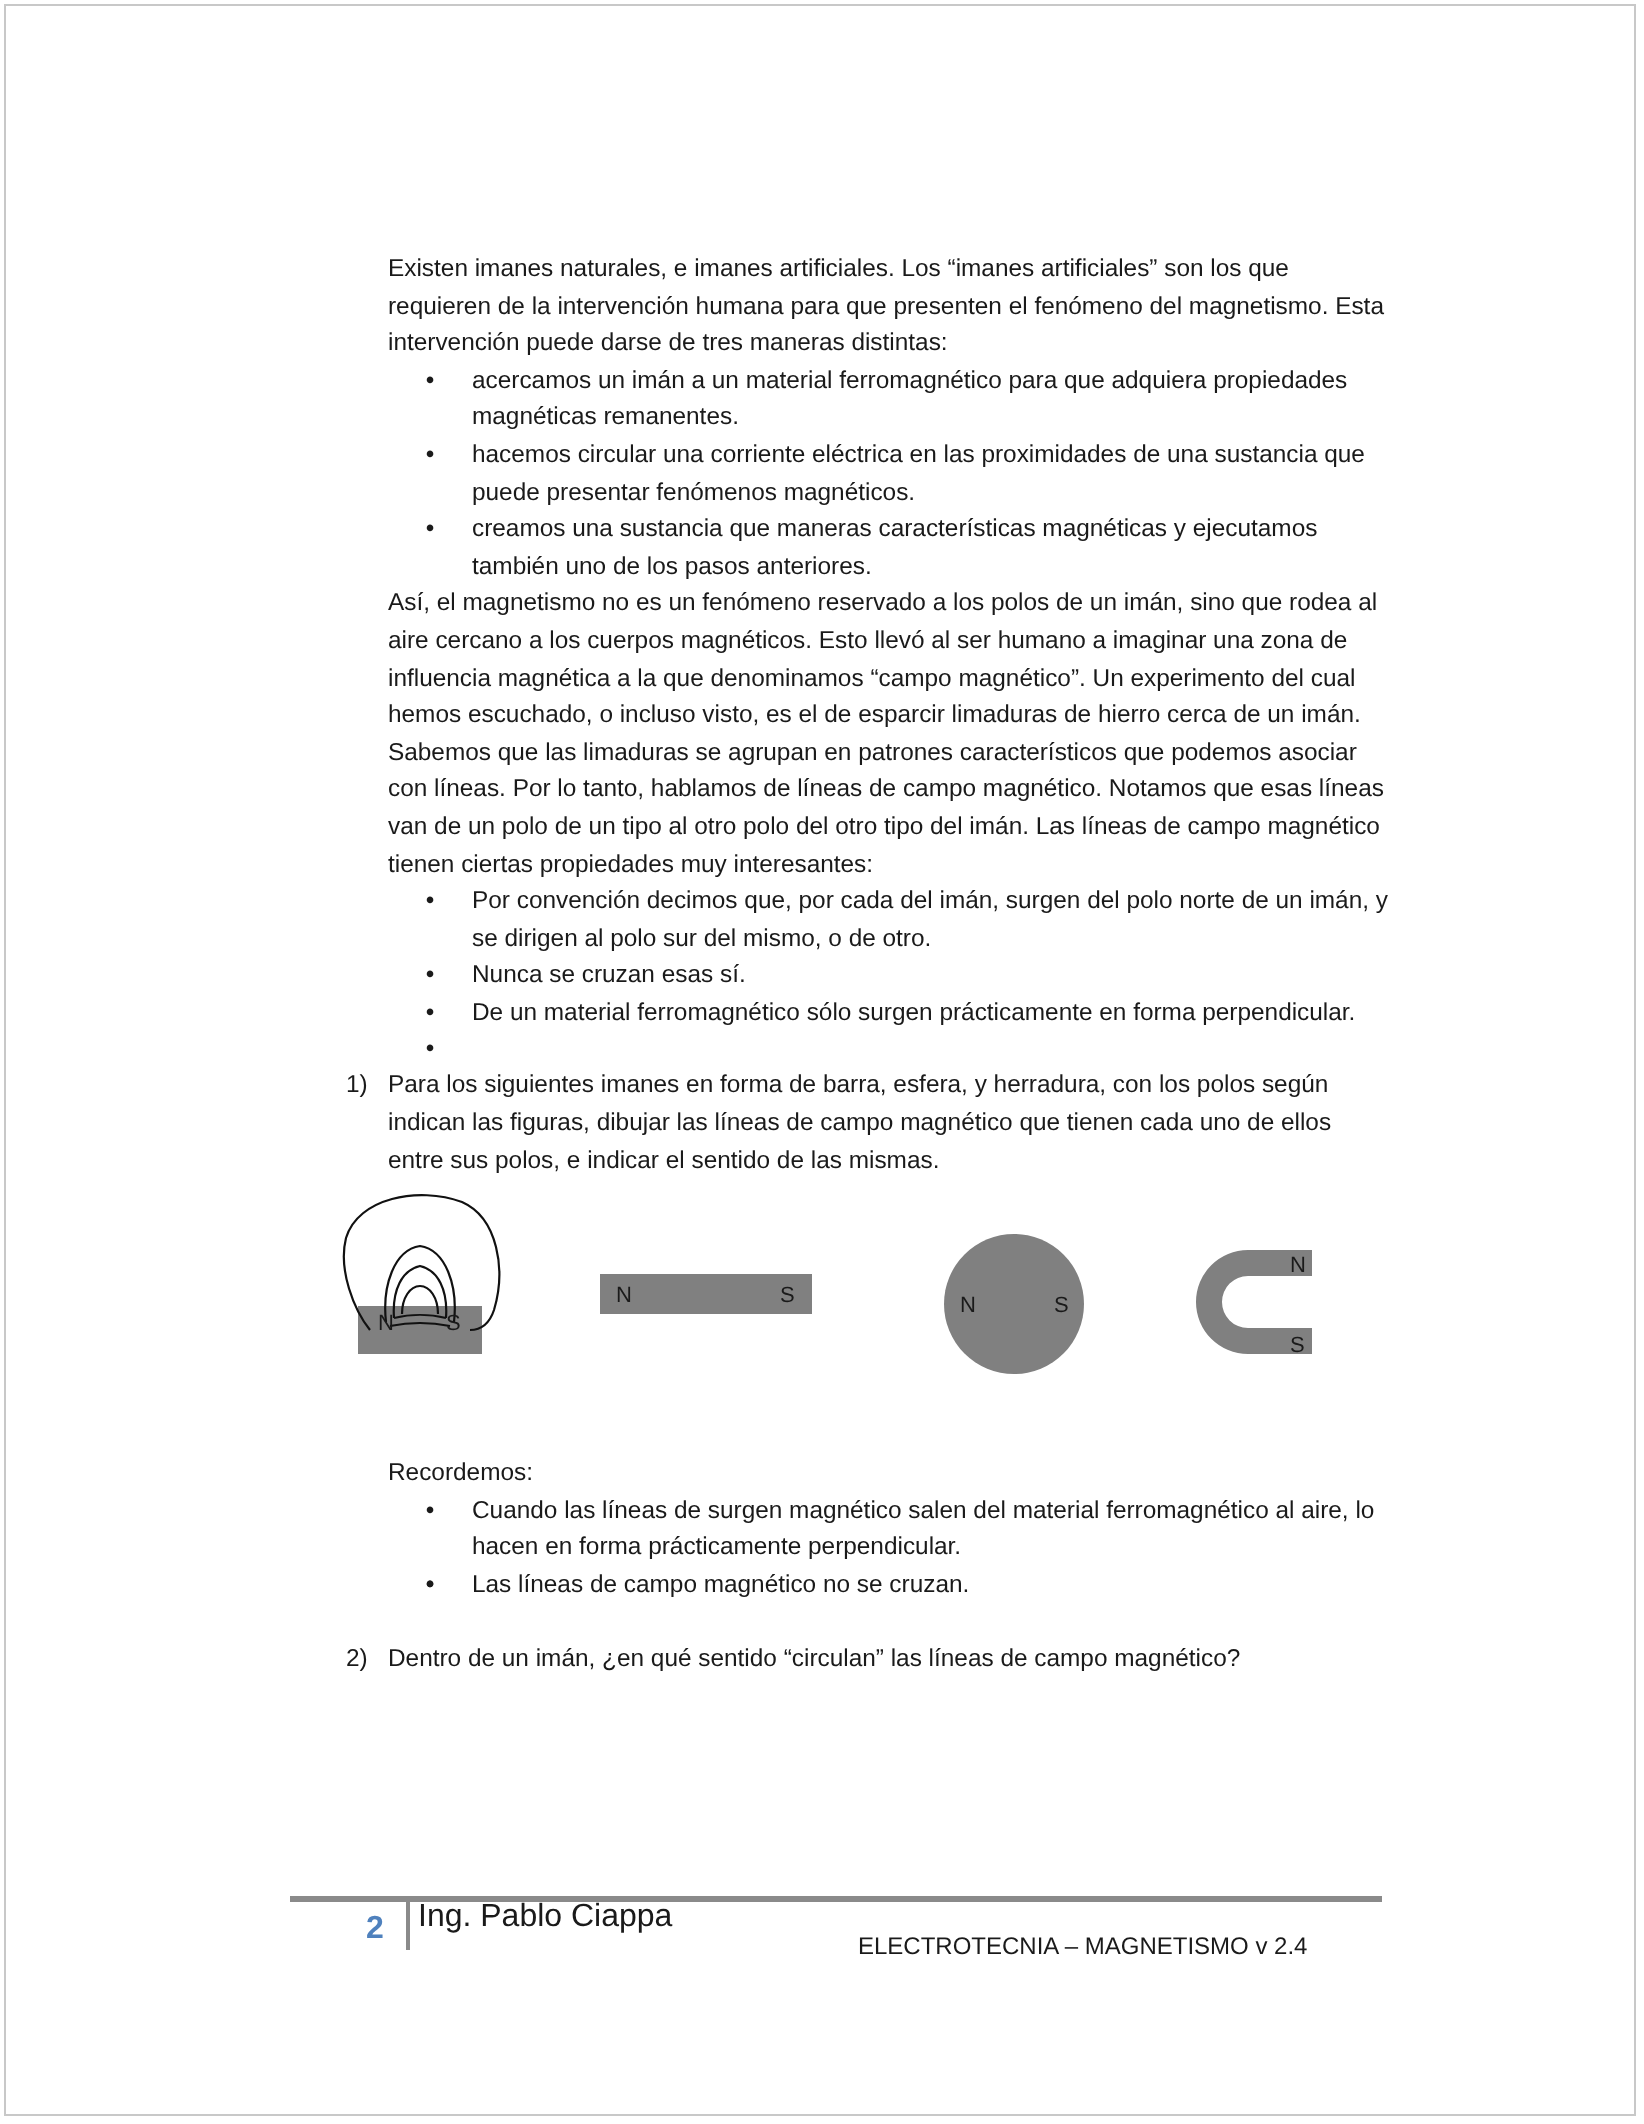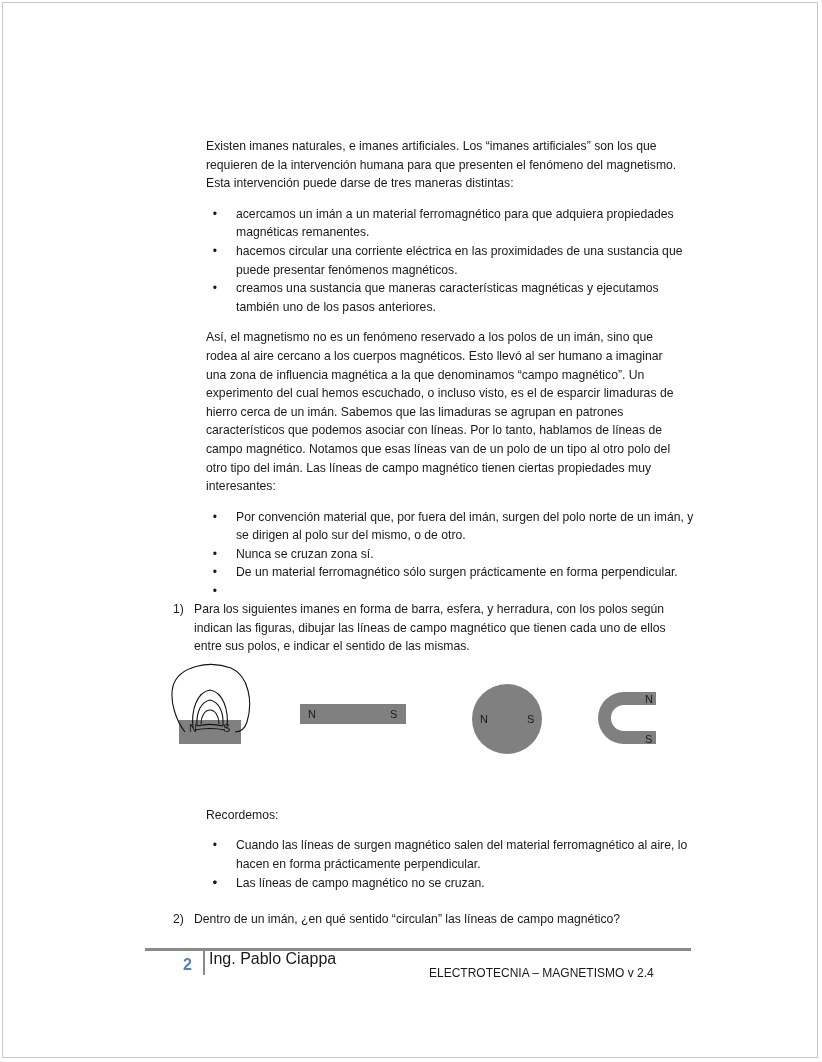--- a/index.html
+++ b/index.html
@@ -2,21 +2,21 @@
 <html><head>
 <meta charset="utf-8">
 <style>
   html, body { margin: 0; padding: 0; background: #ffffff; }
   body { width: 822px; height: 1062px; position: relative; overflow: hidden;
          font-family: "Liberation Sans", "DejaVu Sans", sans-serif; color: #1a1a1a; }
   .page { position: absolute; left: 2px; top: 2px; width: 816px; height: 1056px;
           border: 1px solid #c8c8c8; box-sizing: border-box; background: #fff; }
   .content { position: absolute; left: 191px; top: 122px; width: 500px;
              font-size: 12.2px; line-height: 18.6px; }
-  .para { margin: 12px; }
+  .para { margin: 0; }
   ul.bullets { list-style: none; margin: 0; padding: 0; }
   ul.bullets li { position: relative; padding-left: 42px; }
   ul.bullets li .dot { position: absolute; left: 16px; top: 0; width: 10px; text-align: center; }
   .q { position: relative; padding-left: 0; margin: 0; }
   .q .num { position: absolute; left: -21px; top: 0; }
   .figures { position: relative; height: 132px; margin-top: 6px; }
   .fig { position: absolute; }
   .footer { position: absolute; left: 142px; top: 945px; width: 546px; }
   .footer-rule { position: absolute; left: 0; top: 0; width: 546px; height: 3px; background: #8a8a8a; }
   .footer-sep { position: absolute; left: 58px; top: 3px; width: 2px; height: 24px; background: #8a8a8a; }
@@ -34,22 +34,22 @@
 
     <p class="para">Existen imanes naturales, e imanes artificiales. Los “imanes artificiales” son los que requieren de la intervención humana para que presenten el fenómeno del magnetismo. Esta intervención puede darse de tres maneras distintas:</p>
     <ul class="bullets">
       <li><span class="dot">•</span><span>acercamos un imán a un material ferromagnético para que adquiera propiedades magnéticas remanentes.</span></li>
       <li><span class="dot">•</span><span>hacemos circular una corriente eléctrica en las proximidades de una sustancia que puede presentar fenómenos magnéticos.</span></li>
       <li><span class="dot">•</span><span>creamos una sustancia que maneras características magnéticas y ejecutamos también uno de los pasos anteriores.</span></li>
     </ul>
 
     <p class="para">Así, el magnetismo no es un fenómeno reservado a los polos de un imán, sino que rodea al aire cercano a los cuerpos magnéticos. Esto llevó al ser humano a imaginar una zona de influencia magnética a la que denominamos “campo magnético”. Un experimento del cual hemos escuchado, o incluso visto, es el de esparcir limaduras de hierro cerca de un imán. Sabemos que las limaduras se agrupan en patrones característicos que podemos asociar con líneas. Por lo tanto, hablamos de líneas de campo magnético. Notamos que esas líneas van de un polo de un tipo al otro polo del otro tipo del imán. Las líneas de campo magnético tienen ciertas propiedades muy interesantes:</p>
     <ul class="bullets">
-      <li><span class="dot">•</span><span>Por convención material que, por fuera del imán, surgen del polo norte de un imán, y se dirigen al polo sur del mismo, o de otro.</span></li>
-      <li><span class="dot">•</span><span>Nunca se cruzan zona sí.</span></li>
+      <li><span class="dot">•</span><span>Por convención decimos que, por cada del imán, surgen del polo norte de un imán, y se dirigen al polo sur del mismo, o de otro.</span></li>
+      <li><span class="dot">•</span><span>Nunca se cruzan esas sí.</span></li>
       <li><span class="dot">•</span><span>De un material ferromagnético sólo surgen prácticamente en forma perpendicular.</span></li>
       <li><span class="dot">•</span></li>
     </ul>
 
     <div style="height:18px"></div>
 
     <p class="q">
       <span class="num">1)</span>
       <span>Para los siguientes imanes en forma de barra, esfera, y herradura, con los polos según indican las figuras, dibujar las líneas de campo magnético que tienen cada uno de ellos entre sus polos, e indicar el sentido de las mismas.</span>
     </p>

